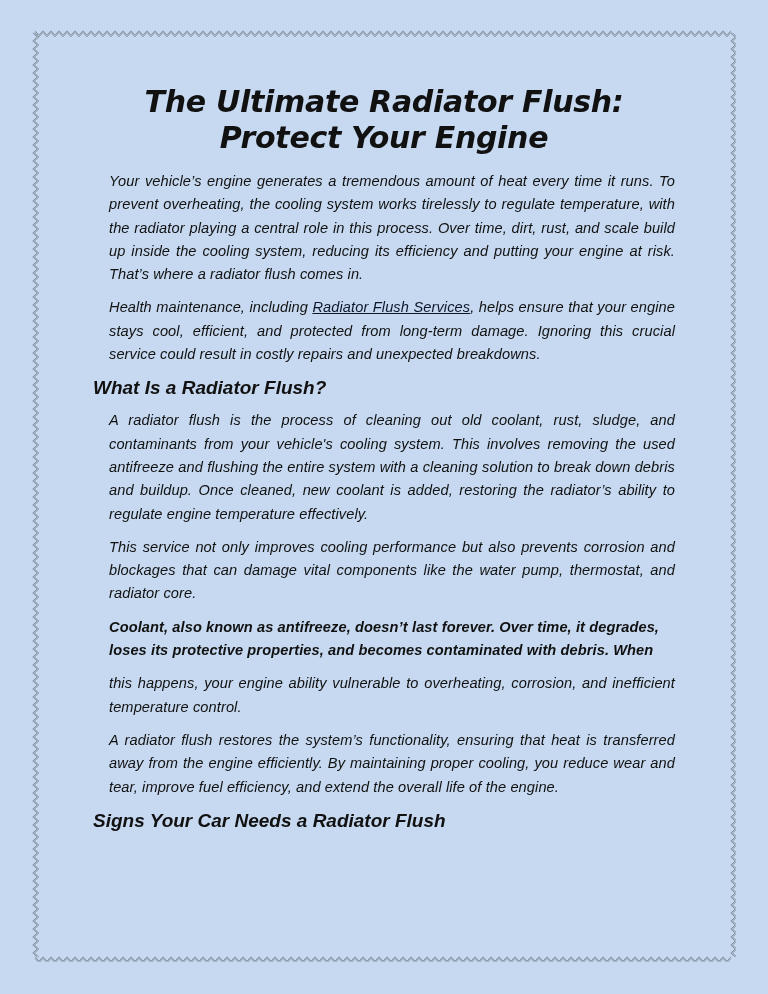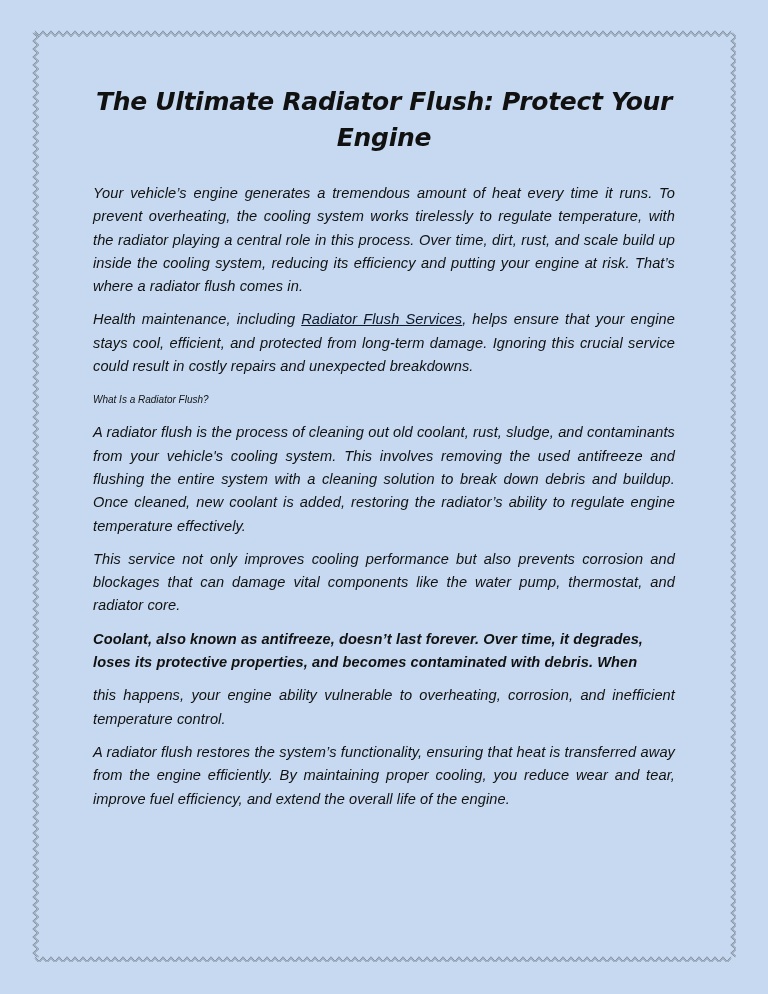--- a/index.html
+++ b/index.html
@@ -11,30 +11,30 @@
     position:absolute; left:32px; top:30px; width:704px; height:932px;
     box-sizing:border-box;
   }
   .frame svg { position:absolute; left:0; top:0; }
   .content {
     position:absolute; left:93px; top:84px; width:582px;
     color:#111;
   }
   .title {
     font-family:"DejaVu Sans", sans-serif; font-style:italic; font-weight:bold;
-    font-size:25px; text-align:center; margin:0 0 26px 0; letter-spacing:-0.3px;
+    font-size:30px; text-align:center; margin:0 0 14px 0; letter-spacing:-0.3px;
     line-height:36px;
   }
   p {
-    margin:0 0 10px 0; font-style:italic; font-size:14.6px; line-height:23.3px;
+    margin:0 0 10px 16px; font-style:italic; font-size:14.6px; line-height:23.3px;
     text-align:justify; letter-spacing:0.1px;
   }
   p.last-left { text-align-last:left; }
   h3 {
-    margin:0 0 10px 0; font-style:italic; font-weight:normal; font-size:10px; line-height:23px;
+    margin:0 0 10px 0; font-style:italic; font-weight:bold; font-size:19px; line-height:23px;
   }
   a { color:#0f172a; font-weight:normal; text-decoration:underline; }
 </style>
 </head>
 <body>
 
 <div class="frame">
   <svg id="border-svg" width="704" height="932">
       <path d="M3.0 0.8 L7.0 5.2 L11.0 0.8 L15.0 5.2 L19.0 0.8 L23.0 5.2 L27.0 0.8 L31.0 5.2 L35.0 0.8 L39.0 5.2 L43.0 0.8 L47.0 5.2 L51.0 0.8 L55.0 5.2 L59.0 0.8 L63.0 5.2 L67.0 0.8 L71.0 5.2 L75.0 0.8 L79.0 5.2 L83.0 0.8 L87.0 5.2 L91.0 0.8 L95.0 5.2 L99.0 0.8 L103.0 5.2 L107.0 0.8 L111.0 5.2 L115.0 0.8 L119.0 5.2 L123.0 0.8 L127.0 5.2 L131.0 0.8 L135.0 5.2 L139.0 0.8 L143.0 5.2 L147.0 0.8 L151.0 5.2 L155.0 0.8 L159.0 5.2 L163.0 0.8 L167.0 5.2 L171.0 0.8 L175.0 5.2 L179.0 0.8 L183.0 5.2 L187.0 0.8 L191.0 5.2 L195.0 0.8 L199.0 5.2 L203.0 0.8 L207.0 5.2 L211.0 0.8 L215.0 5.2 L219.0 0.8 L223.0 5.2 L227.0 0.8 L231.0 5.2 L235.0 0.8 L239.0 5.2 L243.0 0.8 L247.0 5.2 L251.0 0.8 L255.0 5.2 L259.0 0.8 L263.0 5.2 L267.0 0.8 L271.0 5.2 L275.0 0.8 L279.0 5.2 L283.0 0.8 L287.0 5.2 L291.0 0.8 L295.0 5.2 L299.0 0.8 L303.0 5.2 L307.0 0.8 L311.0 5.2 L315.0 0.8 L319.0 5.2 L323.0 0.8 L327.0 5.2 L331.0 0.8 L335.0 5.2 L339.0 0.8 L343.0 5.2 L347.0 0.8 L351.0 5.2 L355.0 0.8 L359.0 5.2 L363.0 0.8 L367.0 5.2 L371.0 0.8 L375.0 5.2 L379.0 0.8 L383.0 5.2 L387.0 0.8 L391.0 5.2 L395.0 0.8 L399.0 5.2 L403.0 0.8 L407.0 5.2 L411.0 0.8 L415.0 5.2 L419.0 0.8 L423.0 5.2 L427.0 0.8 L431.0 5.2 L435.0 0.8 L439.0 5.2 L443.0 0.8 L447.0 5.2 L451.0 0.8 L455.0 5.2 L459.0 0.8 L463.0 5.2 L467.0 0.8 L471.0 5.2 L475.0 0.8 L479.0 5.2 L483.0 0.8 L487.0 5.2 L491.0 0.8 L495.0 5.2 L499.0 0.8 L503.0 5.2 L507.0 0.8 L511.0 5.2 L515.0 0.8 L519.0 5.2 L523.0 0.8 L527.0 5.2 L531.0 0.8 L535.0 5.2 L539.0 0.8 L543.0 5.2 L547.0 0.8 L551.0 5.2 L555.0 0.8 L559.0 5.2 L563.0 0.8 L567.0 5.2 L571.0 0.8 L575.0 5.2 L579.0 0.8 L583.0 5.2 L587.0 0.8 L591.0 5.2 L595.0 0.8 L599.0 5.2 L603.0 0.8 L607.0 5.2 L611.0 0.8 L615.0 5.2 L619.0 0.8 L623.0 5.2 L627.0 0.8 L631.0 5.2 L635.0 0.8 L639.0 5.2 L643.0 0.8 L647.0 5.2 L651.0 0.8 L655.0 5.2 L659.0 0.8 L663.0 5.2 L667.0 0.8 L671.0 5.2 L675.0 0.8 L679.0 5.2 L683.0 0.8 L687.0 5.2 L691.0 0.8 L695.0 5.2 L699.0 0.8 " fill="none" stroke="#7f8a99" stroke-width="0.9" transform="translate(0,0)"></path>
       <path d="M3.0 0.8 L7.0 5.2 L11.0 0.8 L15.0 5.2 L19.0 0.8 L23.0 5.2 L27.0 0.8 L31.0 5.2 L35.0 0.8 L39.0 5.2 L43.0 0.8 L47.0 5.2 L51.0 0.8 L55.0 5.2 L59.0 0.8 L63.0 5.2 L67.0 0.8 L71.0 5.2 L75.0 0.8 L79.0 5.2 L83.0 0.8 L87.0 5.2 L91.0 0.8 L95.0 5.2 L99.0 0.8 L103.0 5.2 L107.0 0.8 L111.0 5.2 L115.0 0.8 L119.0 5.2 L123.0 0.8 L127.0 5.2 L131.0 0.8 L135.0 5.2 L139.0 0.8 L143.0 5.2 L147.0 0.8 L151.0 5.2 L155.0 0.8 L159.0 5.2 L163.0 0.8 L167.0 5.2 L171.0 0.8 L175.0 5.2 L179.0 0.8 L183.0 5.2 L187.0 0.8 L191.0 5.2 L195.0 0.8 L199.0 5.2 L203.0 0.8 L207.0 5.2 L211.0 0.8 L215.0 5.2 L219.0 0.8 L223.0 5.2 L227.0 0.8 L231.0 5.2 L235.0 0.8 L239.0 5.2 L243.0 0.8 L247.0 5.2 L251.0 0.8 L255.0 5.2 L259.0 0.8 L263.0 5.2 L267.0 0.8 L271.0 5.2 L275.0 0.8 L279.0 5.2 L283.0 0.8 L287.0 5.2 L291.0 0.8 L295.0 5.2 L299.0 0.8 L303.0 5.2 L307.0 0.8 L311.0 5.2 L315.0 0.8 L319.0 5.2 L323.0 0.8 L327.0 5.2 L331.0 0.8 L335.0 5.2 L339.0 0.8 L343.0 5.2 L347.0 0.8 L351.0 5.2 L355.0 0.8 L359.0 5.2 L363.0 0.8 L367.0 5.2 L371.0 0.8 L375.0 5.2 L379.0 0.8 L383.0 5.2 L387.0 0.8 L391.0 5.2 L395.0 0.8 L399.0 5.2 L403.0 0.8 L407.0 5.2 L411.0 0.8 L415.0 5.2 L419.0 0.8 L423.0 5.2 L427.0 0.8 L431.0 5.2 L435.0 0.8 L439.0 5.2 L443.0 0.8 L447.0 5.2 L451.0 0.8 L455.0 5.2 L459.0 0.8 L463.0 5.2 L467.0 0.8 L471.0 5.2 L475.0 0.8 L479.0 5.2 L483.0 0.8 L487.0 5.2 L491.0 0.8 L495.0 5.2 L499.0 0.8 L503.0 5.2 L507.0 0.8 L511.0 5.2 L515.0 0.8 L519.0 5.2 L523.0 0.8 L527.0 5.2 L531.0 0.8 L535.0 5.2 L539.0 0.8 L543.0 5.2 L547.0 0.8 L551.0 5.2 L555.0 0.8 L559.0 5.2 L563.0 0.8 L567.0 5.2 L571.0 0.8 L575.0 5.2 L579.0 0.8 L583.0 5.2 L587.0 0.8 L591.0 5.2 L595.0 0.8 L599.0 5.2 L603.0 0.8 L607.0 5.2 L611.0 0.8 L615.0 5.2 L619.0 0.8 L623.0 5.2 L627.0 0.8 L631.0 5.2 L635.0 0.8 L639.0 5.2 L643.0 0.8 L647.0 5.2 L651.0 0.8 L655.0 5.2 L659.0 0.8 L663.0 5.2 L667.0 0.8 L671.0 5.2 L675.0 0.8 L679.0 5.2 L683.0 0.8 L687.0 5.2 L691.0 0.8 L695.0 5.2 L699.0 0.8 " fill="none" stroke="#7f8a99" stroke-width="0.9" transform="translate(0,1.6)"></path>
@@ -60,13 +60,14 @@
 
   <p>This service not only improves cooling performance but also prevents corrosion and blockages that can damage vital components like the water pump, thermostat, and radiator core.</p>
 
 
   <p class="last-left" style="text-align:left;font-weight:bold;">Coolant, also known as antifreeze, doesn’t last forever. Over time, it degrades, loses its protective properties, and becomes contaminated with debris. When</p>
 
   <p>this happens, your engine ability vulnerable to overheating, corrosion, and inefficient temperature control.</p>
 
   <p>A radiator flush restores the system’s functionality, ensuring that heat is transferred away from the engine efficiently. By maintaining proper cooling, you reduce wear and tear, improve fuel efficiency, and extend the overall life of the engine.</p>
 
+  <h3>Signs Your Car Needs a Radiator Flush</h3>
 </div>
 
 </body></html>

